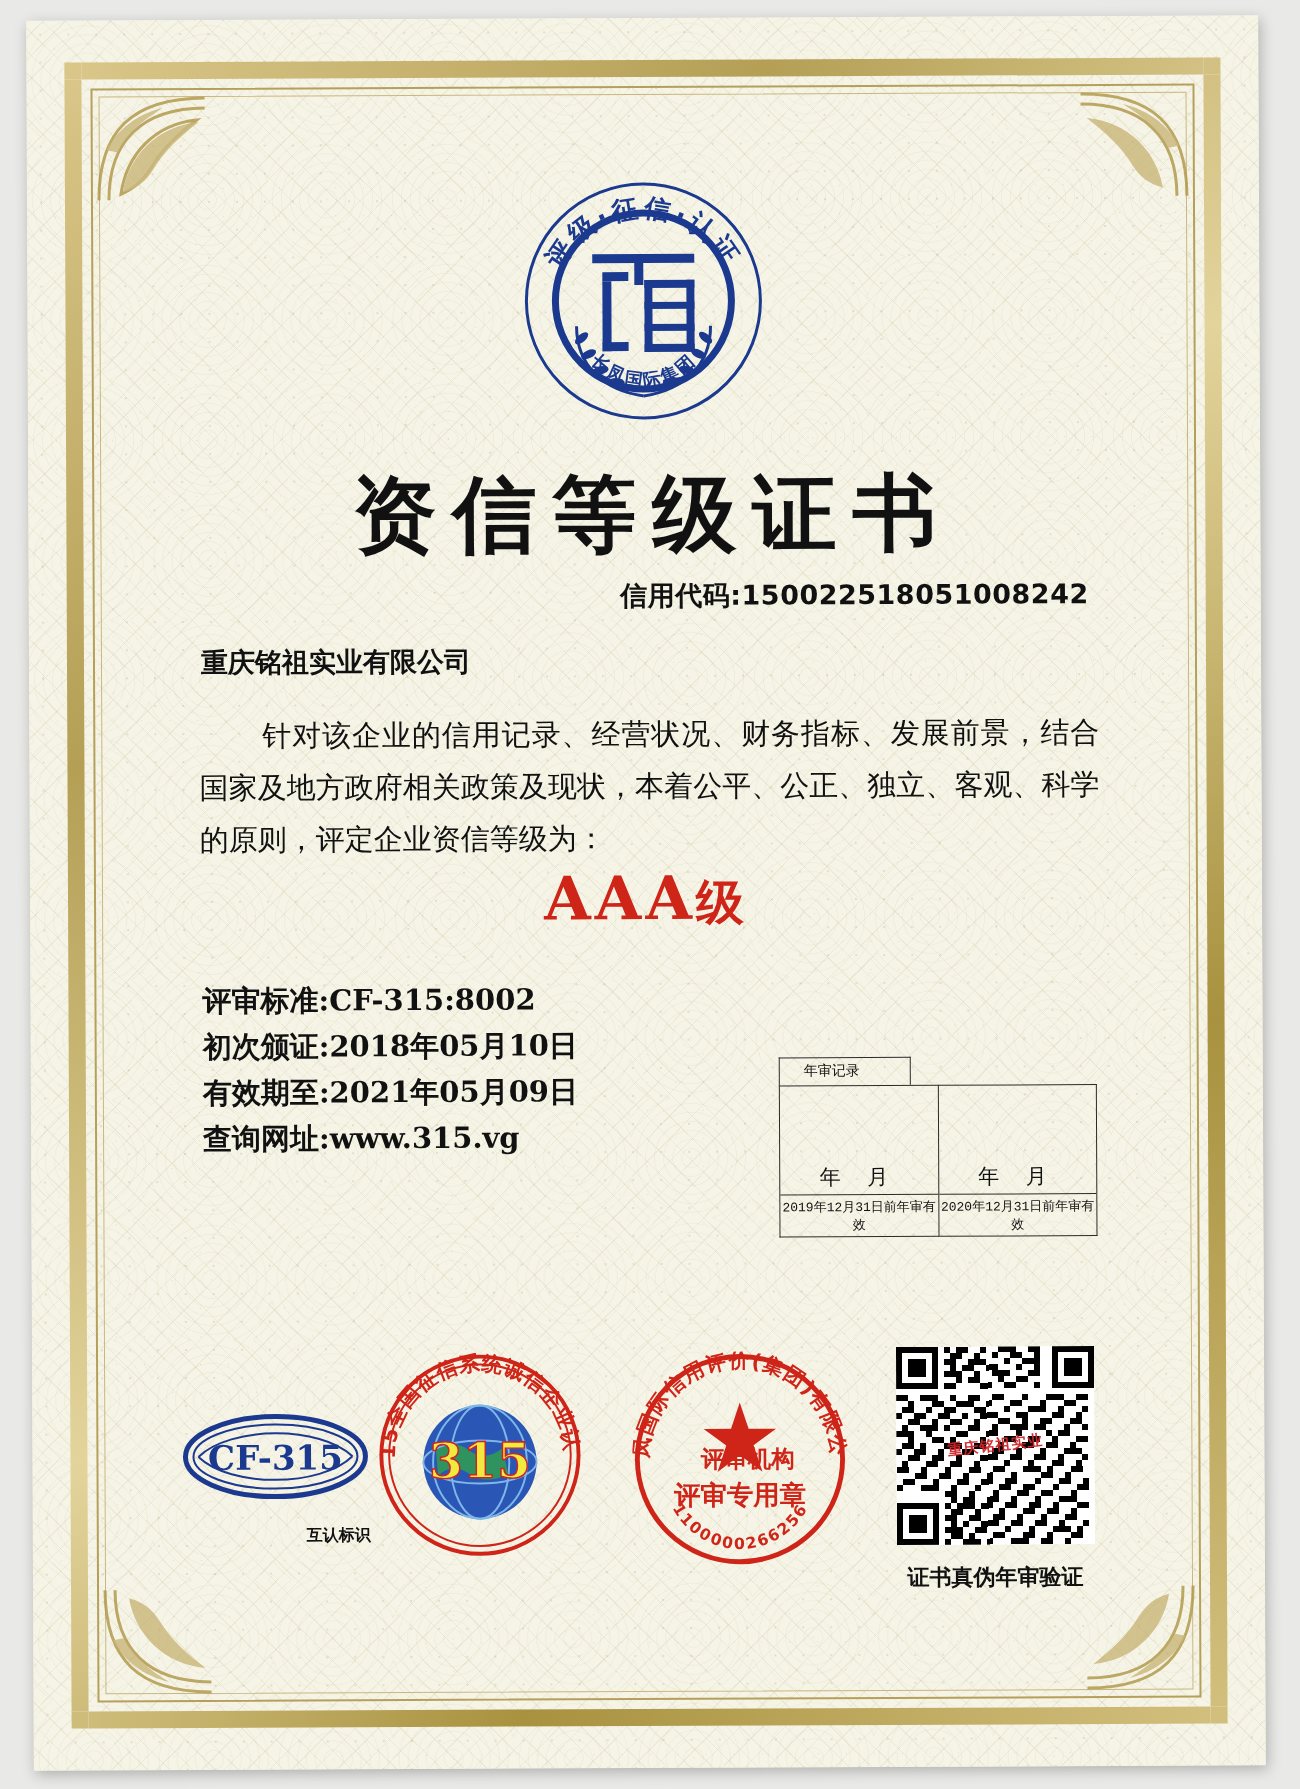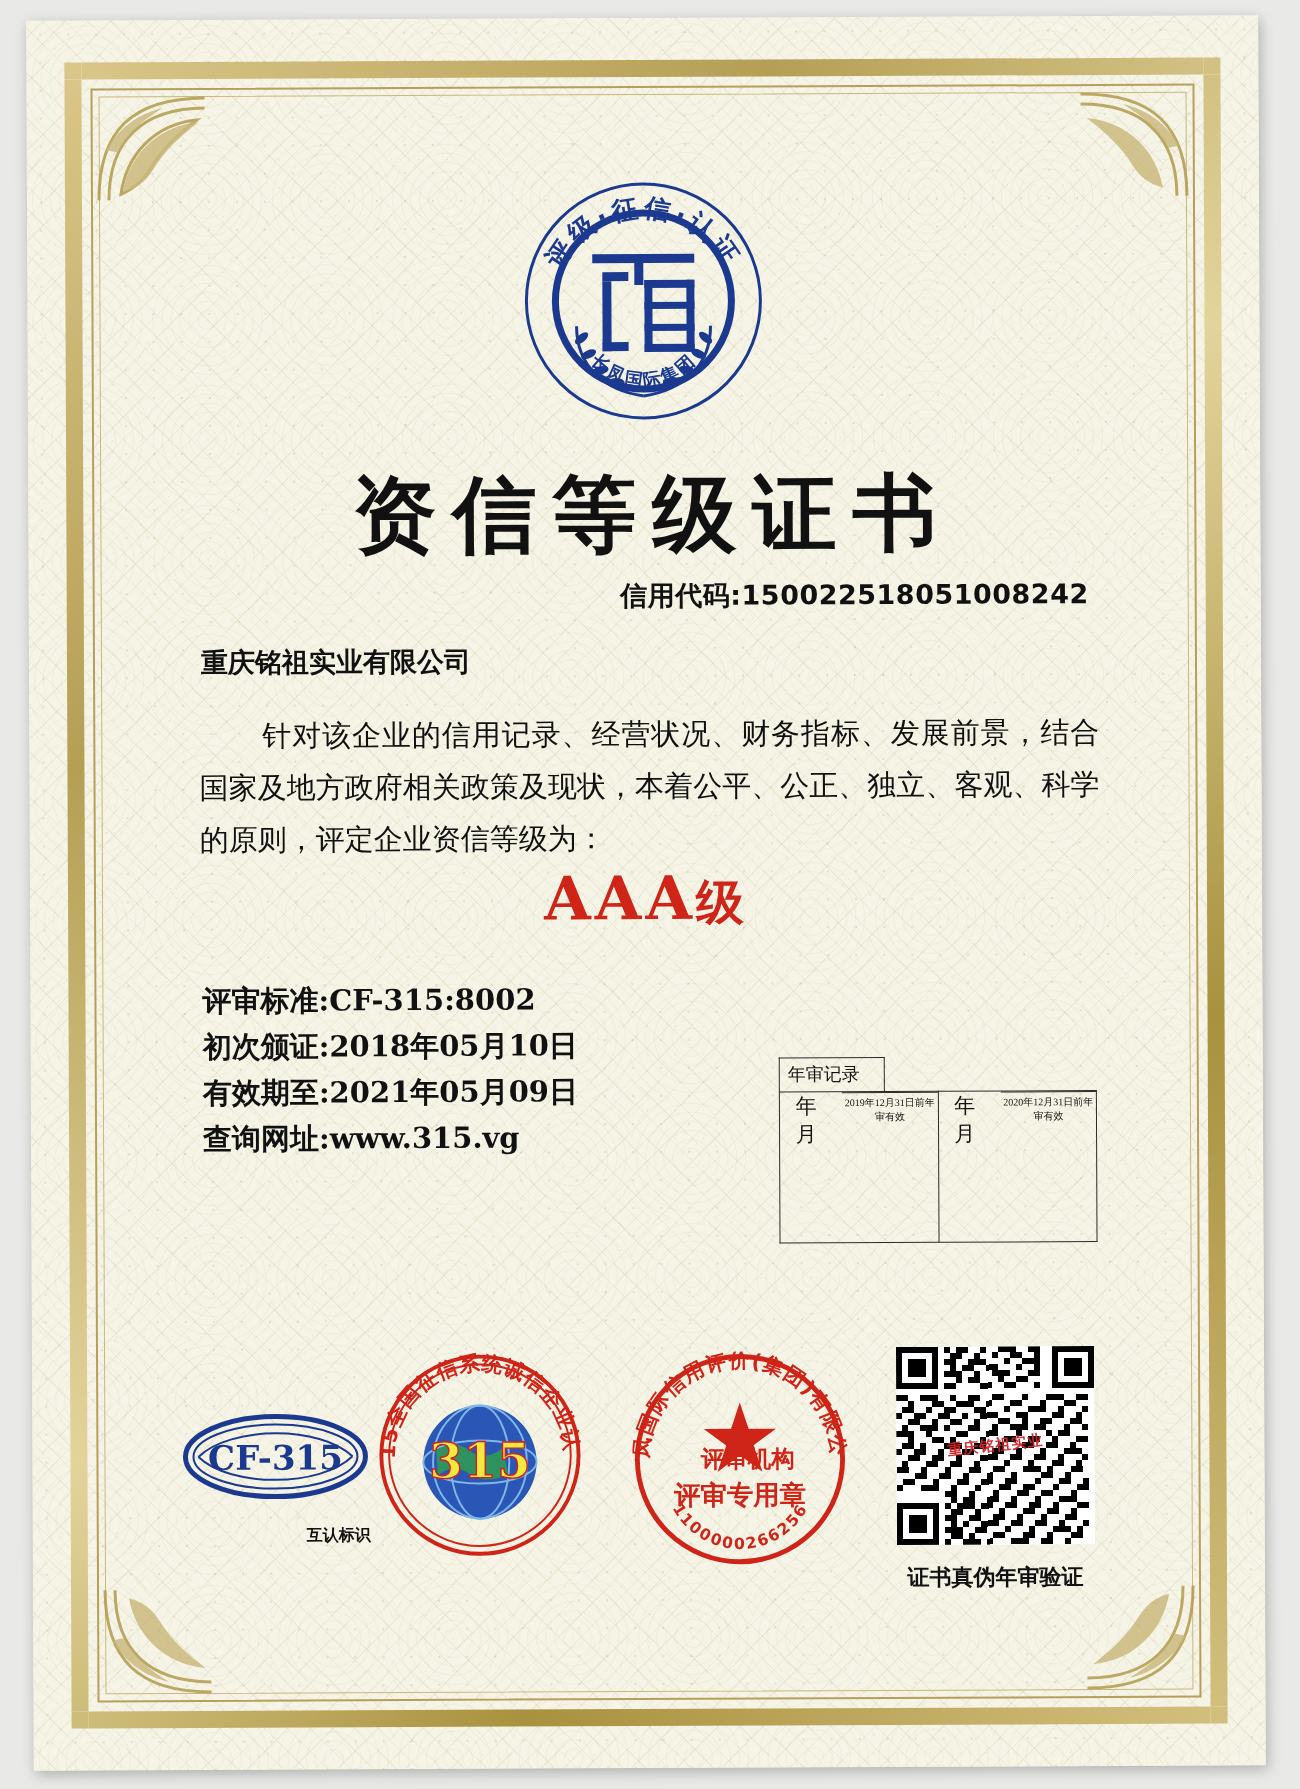--- a/index.html
+++ b/index.html
@@ -182,46 +182,46 @@
   .details div { white-space: nowrap; }
 
   
   .review {
     position: absolute;
     left: 748px;
     top: 1040px;
     width: 318px;
   }
   .review-title {
-    font-size: 18px;
+    font-size: 14px;
     color: #111;
-    padding: 4px 6px 5px 8px;
+    padding: 4px 6px 5px 24px;
     border: 1px solid #2b2b2b;
     border-bottom: none;
-    width: 106px;
+    width: 132px;
     box-sizing: border-box;
     font-family: "DejaVu Sans", sans-serif;
   }
   .review-table {
     border-collapse: collapse;
     width: 318px;
     table-layout: fixed;
   }
   .review-table td {
     border: 1px solid #2b2b2b;
     height: 150px;
     vertical-align: bottom;
     text-align: center;
     font-size: 16px;
     color: #111;
     padding: 0;
   }
-  .review-cell-inner { display:flex; flex-direction:row; justify-content:flex-end; height:100%; }
+  .review-cell-inner { display:flex; flex-direction:column; justify-content:flex-end; height:100%; }
   .ym { font-size: 21px; letter-spacing: 10px; padding-bottom: 3px; font-family:"DejaVu Sans",sans-serif;}
-  .note { font-size: 10px; border-top: 1px solid #2b2b2b; padding: 3px 0 2px; font-family:Liberation Serif, serif;}
+  .note { font-size: 13px; border-top: 1px solid #2b2b2b; padding: 3px 0 2px; font-family:Liberation Mono, monospace;}
 
   
   .seals { position: absolute; left: 0; top: 1330px; width: 100%; height: 250px; }
 
   .cf315 { position: absolute; left: 148px; top: 52px; width: 190px; text-align:right; }
   .cf315-label { margin-top: 10px; font-size: 16px; font-weight: bold; color:#111; font-family:"DejaVu Sans",sans-serif;}
 
   .seal-315 { position: absolute; left: 345px; top: 4px; width: 205px; height: 205px; }
   .seal-red { position: absolute; left: 600px; top: 4px; width: 215px; height: 215px; }
 

